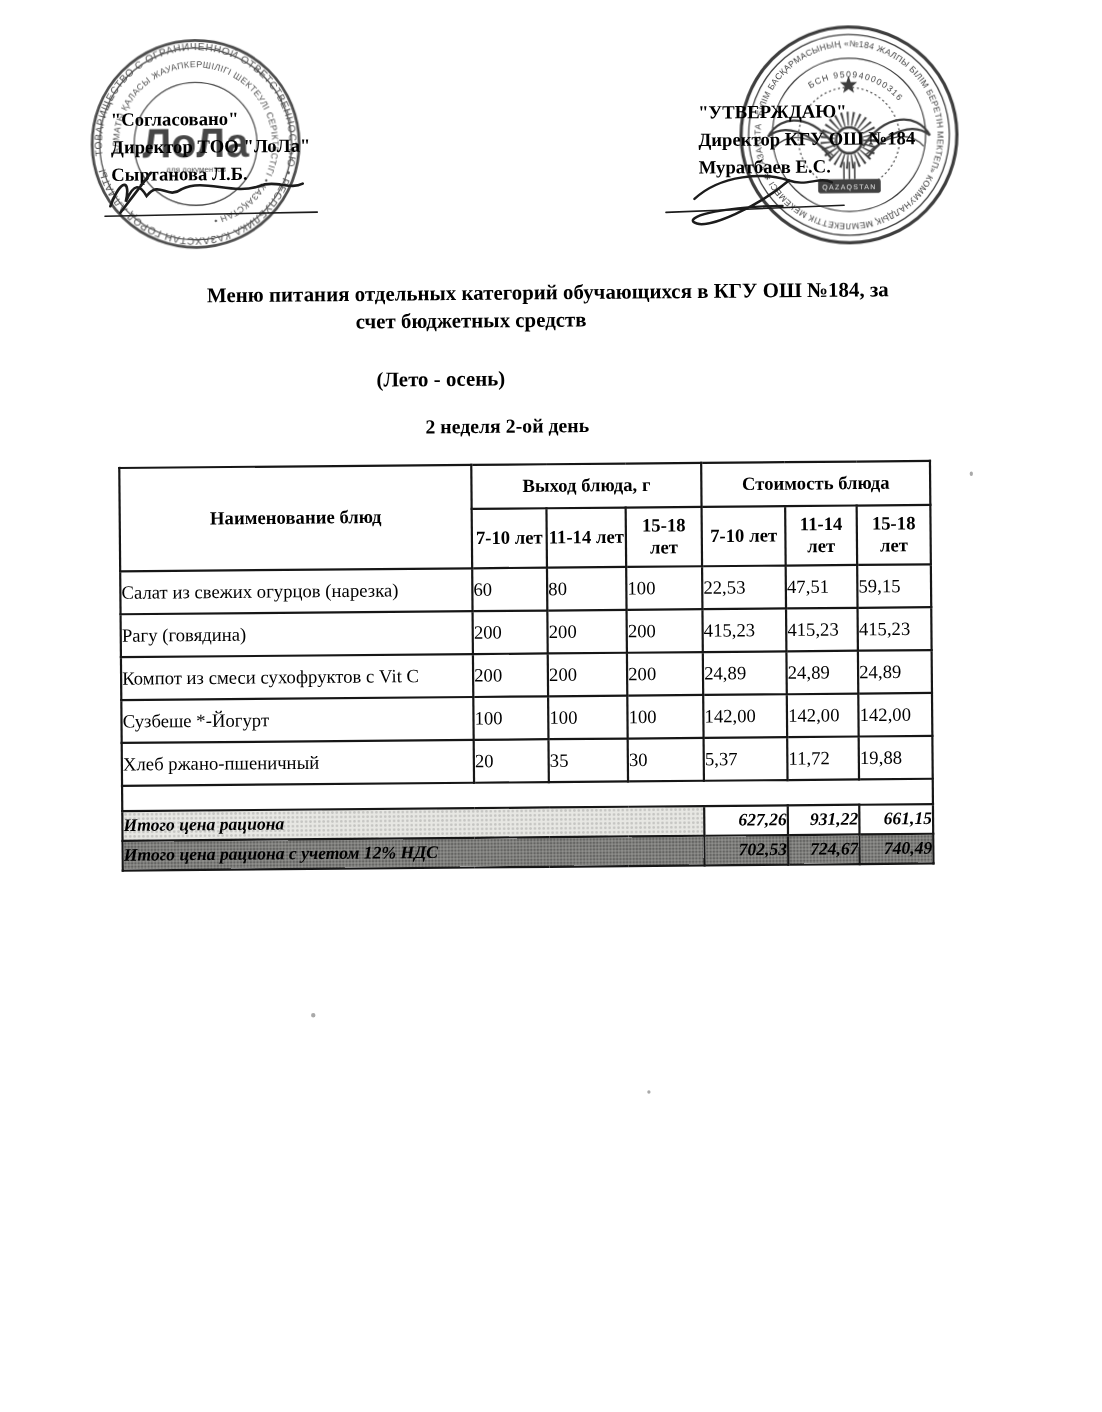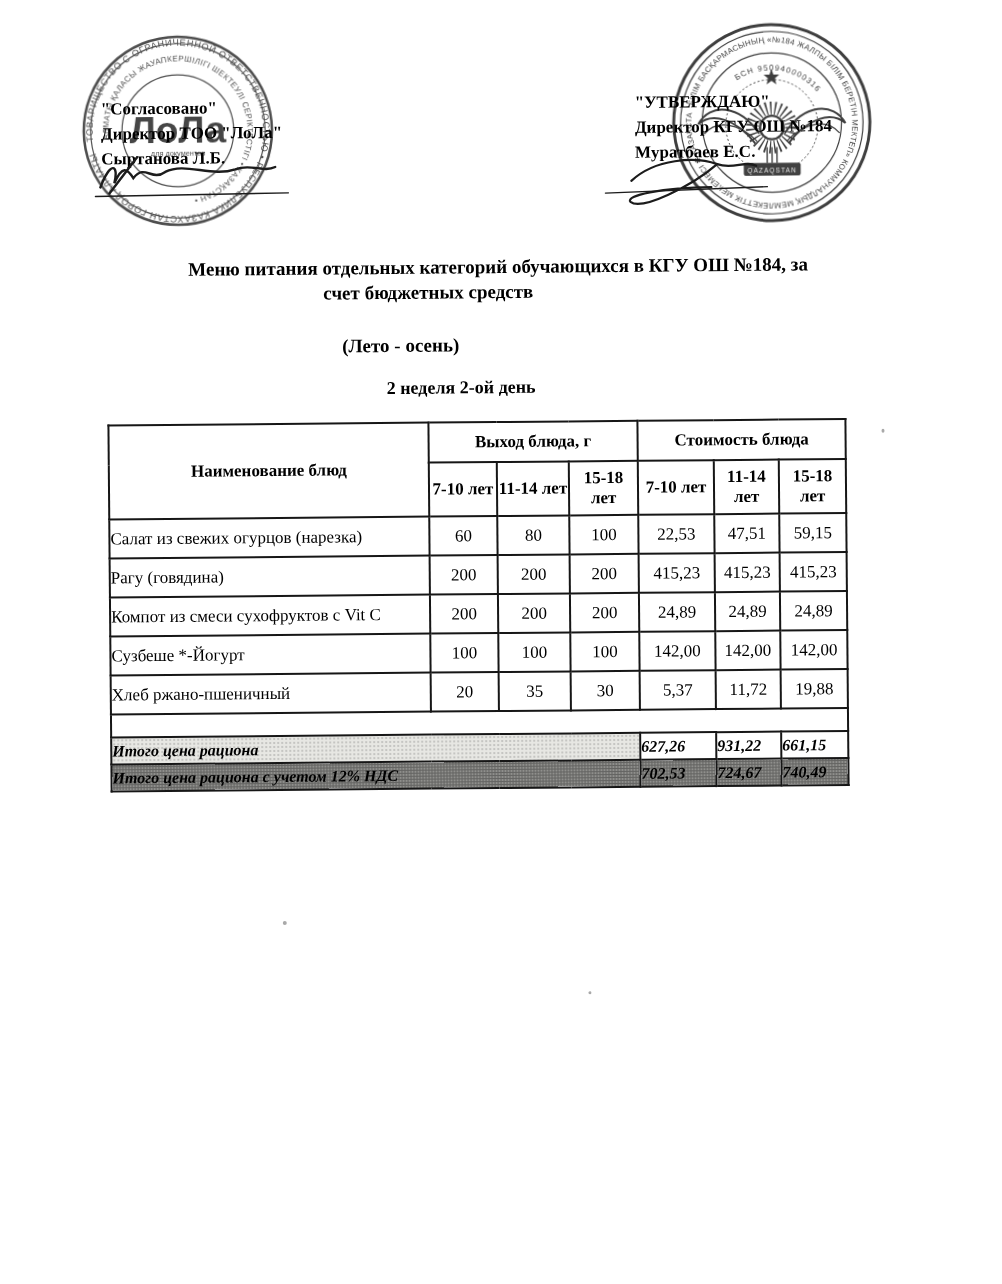--- a/index.html
+++ b/index.html
@@ -25,25 +25,25 @@
   
   table.menu{position:absolute;left:108px;top:421px;width:737px;border-collapse:collapse;
              table-layout:fixed;z-index:2;}
   table.menu td,table.menu th{border:2px solid #161616;font-size:17px;padding:0;
              overflow:hidden;}
   table.menu th{font-weight:bold;text-align:center;vertical-align:middle;line-height:1.15;}
   tr.h1 th{height:38px;}
   tr.h2 th{height:52px;}
   tr.body td{height:37px;}
   td.dish{text-align:left;padding-left:5px;vertical-align:middle;}
-  td.num{text-align:center;vertical-align:middle;margin-top:36px;}
+  td.num{vertical-align:middle;margin-top:36px;}
   tr.spacer td{height:21px;border-left:2px solid #161616;border-right:2px solid #161616;}
   tr.total td{height:25px;font-weight:bold;font-style:italic;font-size:16px;}
   td.tlabel{text-align:left;padding-left:5px;vertical-align:middle;}
-  td.tnum{padding-right:4px;vertical-align:middle;}
+  td.tnum{text-align:right;padding-right:4px;vertical-align:middle;}
   .shade-light{background-color:#e7e7e3;
       background-image:radial-gradient(circle, rgba(110,110,110,.28) 1px, transparent 1.3px);
       background-size:4px 4px;}
   .shade-dark{background-color:#8f8f8c;
       background-image:radial-gradient(circle, rgba(35,35,35,.4) 1px, transparent 1.3px);
       background-size:3px 3px;}
 
   .speck{position:absolute;border-radius:50%;background:#a9a9a9;z-index:1;}
 </style>
 </head>

